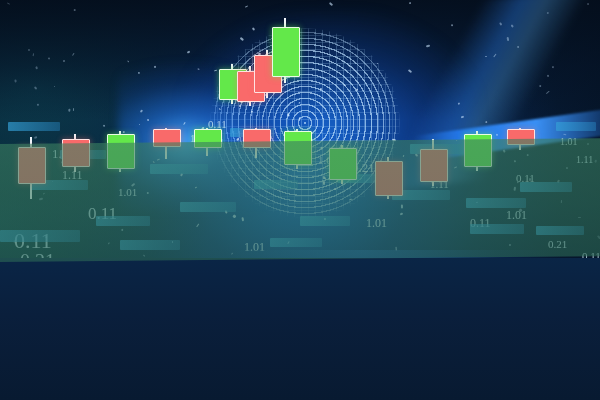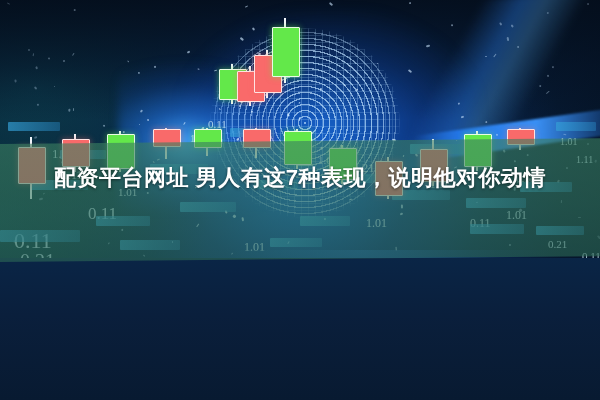--- a/index.html
+++ b/index.html
@@ -377,16 +377,15 @@
       </div>
       <div class="candle down" style="left: 507px; top: 128px; width: 26px; height: 22px;">
         <span class="wick" style="top: 0px; height: 22px;"></span>
         <span class="body" style="top: 1px; height: 14px;"></span>
       </div>
     </div>
 
   <div class="band"></div>
 
   <div class="headline">
-    <span class="l1">配资平台网址 男人有这7种表现，说明他对你动情</span>
   </div>
 
 </div>
 
 </body></html>

